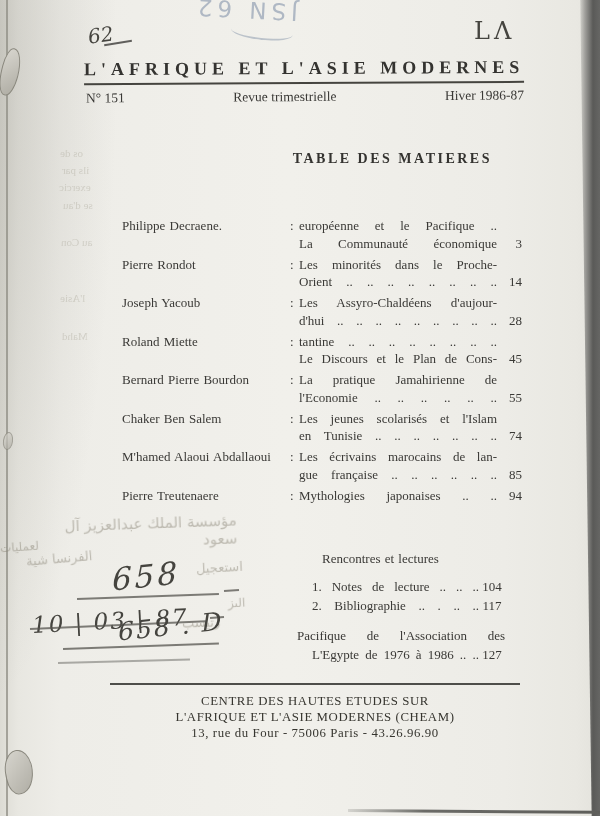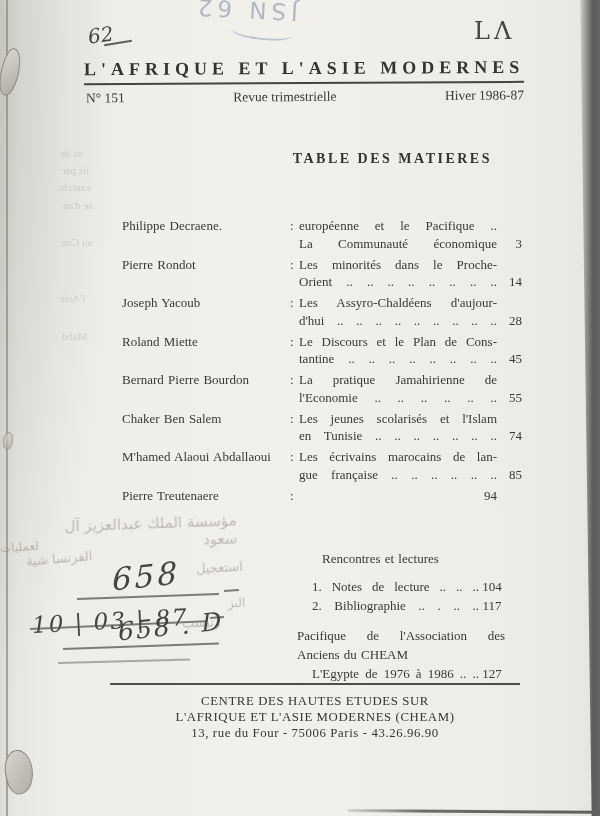--- a/index.html
+++ b/index.html
@@ -120,22 +120,22 @@
       <div class="col-title">
         <div class="tl">Les Assyro-Chaldéens d'aujour-</div>
         <div class="tl">d'hui .. .. .. .. .. .. .. .. ..</div>
       </div>
       <div class="col-page">28</div>
     </div>
     <div class="toc-row">
       <div class="col-author">Roland Miette</div>
       <div class="col-colon">:</div>
       <div class="col-title">
+        <div class="tl">tantine .. .. .. .. .. .. .. ..</div>
         <div class="tl">Le Discours et le Plan de Cons-</div>
-        <div class="tl">tantine .. .. .. .. .. .. .. ..</div>
       </div>
       <div class="col-page">45</div>
     </div>
     <div class="toc-row">
       <div class="col-author">Bernard Pierre Bourdon</div>
       <div class="col-colon">:</div>
       <div class="col-title">
         <div class="tl">La pratique Jamahirienne de</div>
         <div class="tl">l'Economie .. .. .. ..  .. ..</div>
       </div>
@@ -155,20 +155,24 @@
       <div class="col-colon">:</div>
       <div class="col-title">
         <div class="tl">Les écrivains marocains de lan-</div>
         <div class="tl">gue française .. .. .. .. .. ..</div>
       </div>
       <div class="col-page">85</div>
     </div>
     <div class="toc-row">
       <div class="col-author">Pierre Treutenaere</div>
       <div class="col-colon">:</div>
+      <div class="col-title">
+        <div class="tl">Mythologies japonaises .. ..</div>
+        <div class="tl"></div>
+      </div>
       <div class="col-page">94</div>
     </div>
   </div>
 
   <div class="arabic" style="left:32px;top:515px;width:205px;font-size:15px;transform:rotate(-2deg);">مؤسسة الملك عبدالعزيز آل سعود</div>
   <div class="arabic" style="left:0px;top:540px;font-size:12px;transform:rotate(-4deg);">لعمليات</div>
   <div class="arabic" style="left:26px;top:551px;font-size:13px;transform:rotate(-5deg);">الفرنسا شية</div>
   <div class="arabic" style="left:196px;top:560px;font-size:13px;transform:rotate(-3deg);">استعجيل</div>
   <div class="arabic" style="left:228px;top:596px;font-size:12px;transform:rotate(-3deg);">الىز</div>
   <div class="arabic" style="left:182px;top:615px;font-size:13px;transform:rotate(-2deg);">رتيسب</div>
@@ -188,21 +192,20 @@
     <div class="rl-item">
       <div class="rl-label tl">1. Notes de lecture .. .. ..</div>
       <div class="rl-page">104</div>
     </div>
     <div class="rl-item">
       <div class="rl-label tl">2. Bibliographie .. . .. ..</div>
       <div class="rl-page">117</div>
     </div>
     <div id="bulletin">
       <div class="tl">Pacifique de l'Association des</div>
-      <div>Anciens du CHEAM</div>
       <div class="rl-item">
         <div class="rl-label tl">L'Egypte de 1976 à 1986 .. ..</div>
         <div class="rl-page">127</div>
       </div>
     </div>
   </div>
 
   <div id="footer" class="abs">
     <div class="rule"></div>
     <div class="fl">CENTRE DES HAUTES ETUDES SUR</div>

